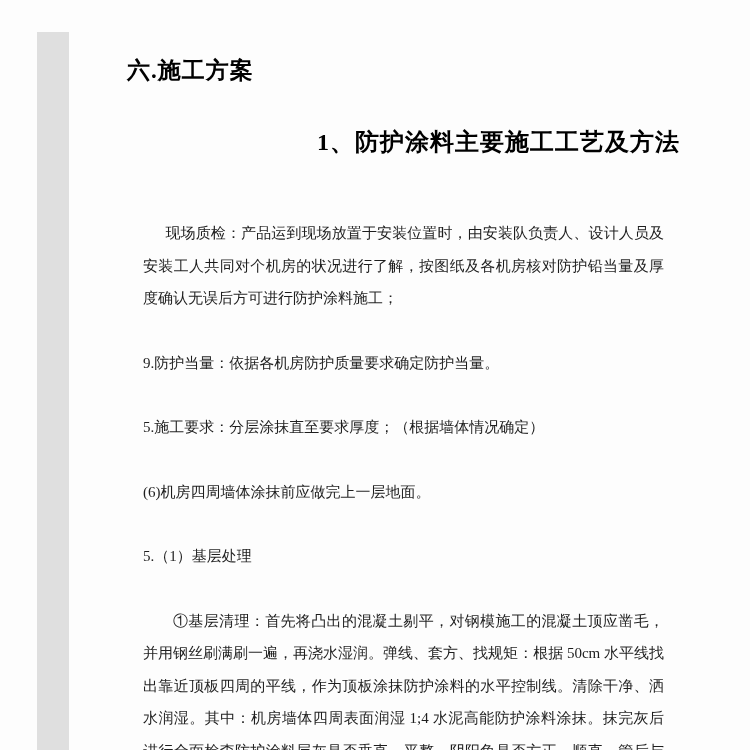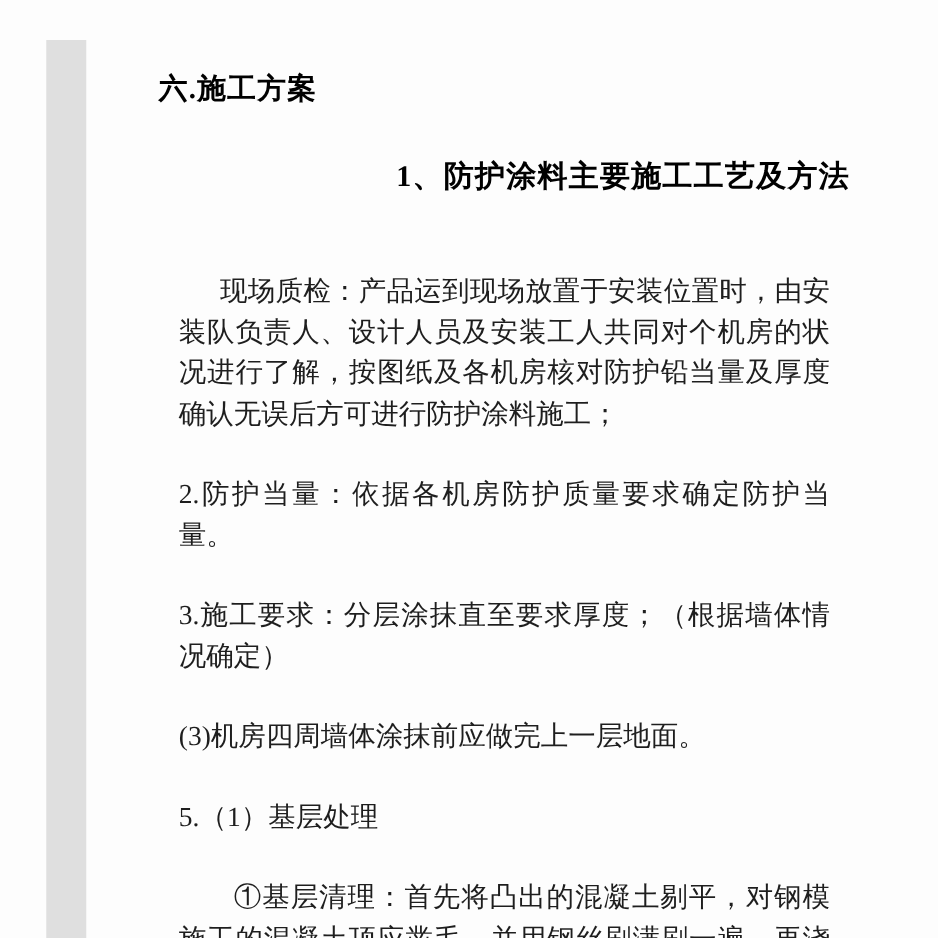--- a/index.html
+++ b/index.html
@@ -57,21 +57,21 @@
     margin-bottom: 12px;
     font-size: 24px;
     line-height: 30px;
     font-weight: 700;
     color: var(--heading-color);
     letter-spacing: 1px;
     white-space: nowrap;
     text-align: right;
   }
   .para {
-    font-size: 22px;
+    font-size: 15px;
     line-height: 32.5px;
     text-align: justify;
     color: var(--text-color);
   }
   .para.indent-15 { text-indent: 1.5em; }
   .para.indent-2  { text-indent: 2em; }
   .para.gap-before { margin-top: 5px; }
 </style>
 </head>
 <body>
@@ -79,20 +79,20 @@
 <div class="page">
   <div class="edge-left"></div>
   <div class="edge-right-line"></div>
   <div class="edge-right-strip"></div>
 
   <div class="content">
     <h1 class="doc-title">六.施工方案</h1>
     <h2 class="doc-heading">1、防护涂料主要施工工艺及方法</h2>
     <div id="paragraph-list">
         <p class="para indent-15">现场质检：产品运到现场放置于安装位置时，由安装队负责人、设计人员及安装工人共同对个机房的状况进行了解，按图纸及各机房核对防护铅当量及厚度确认无误后方可进行防护涂料施工；</p>
-        <p class="para">2.防护当量：依据各机房防护质量要求确定防护当量。</p>
-        <p class="para">3.施工要求：分层涂抹直至要求厚度；（根据墙体情况确定）</p>
-        <p class="para">(3)机房四周墙体涂抹前应做完上一层地面。</p>
+        <p class="para">9.防护当量：依据各机房防护质量要求确定防护当量。</p>
+        <p class="para">5.施工要求：分层涂抹直至要求厚度；（根据墙体情况确定）</p>
+        <p class="para">(6)机房四周墙体涂抹前应做完上一层地面。</p>
         <p class="para">5.（1）基层处理</p>
         <p class="para indent-2">①基层清理：首先将凸出的混凝土剔平，对钢模施工的混凝土顶应凿毛，并用钢丝刷满刷一遍，再浇水湿润。弹线、套方、找规矩：根据 50cm 水平线找出靠近顶板四周的平线，作为顶板涂抹防护涂料的水平控制线。清除干净、洒水润湿。其中：机房墙体四周表面润湿 1;4 水泥高能防护涂料涂抹。抹完灰后进行全面检查防护涂料层灰是否垂直、平整，阴阳角是否方正、顺直，管后与阴角交接处、</p>
       </div>
   </div>
 </div>
 
 </body></html>

